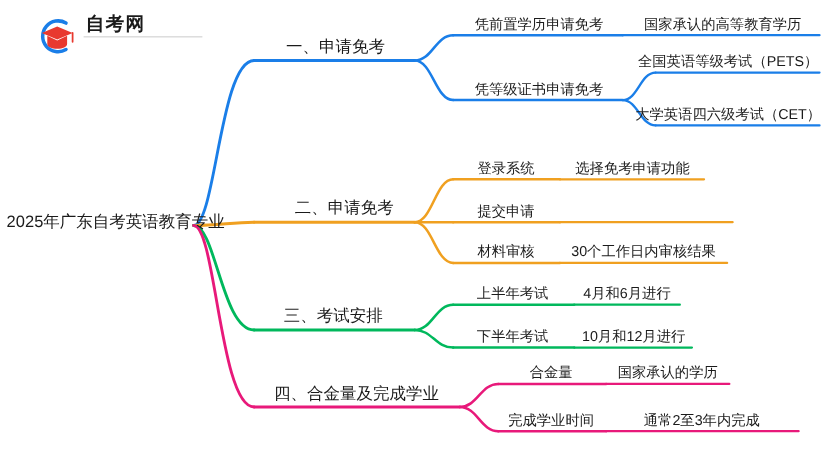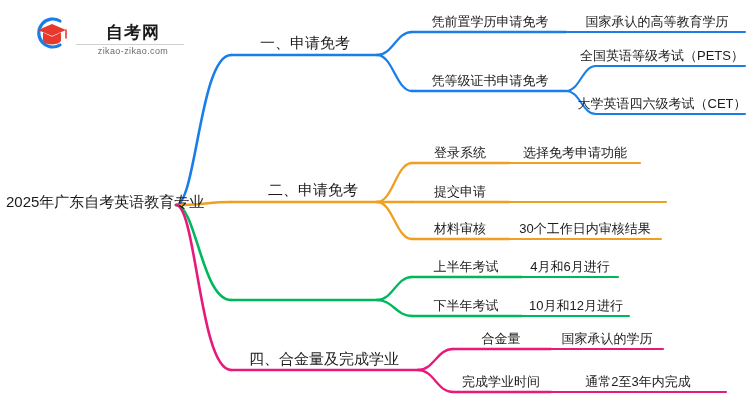--- a/index.html
+++ b/index.html
@@ -37,23 +37,22 @@
     height: 42px;
   }
   .logo-mark {
     position: absolute;
     left: 0; top: 2px;
     width: 40px; height: 38px;
   }
   .logo-text {
     position: absolute;
     left: 46px;
-    top: 11px;
+    top: 0px;
     width: 112px;
-    text-align: center;
   }
   .logo-cn {
     font-size: 17px;
     font-weight: bold;
     color: #1a1a1a;
     letter-spacing: 1px;
     line-height: 20px;
     padding-left: 2px;
   }
   .logo-rule {
@@ -108,21 +107,20 @@
       <svg width="40" height="38" viewBox="0 0 40 38">
         <path d="M30 7 A14 14 0 1 0 30 31" fill="none" stroke="#1a7ee8" stroke-width="3.2" stroke-linecap="round"></path>
         <path d="M22 10 L36 16 L22 22 L8 16 Z" fill="#e8392f"></path>
         <path d="M13 18.6 L13 26 C13 28.6 17 30.4 22 30.4 C27 30.4 31 28.6 31 26 L31 18.6 L22 22.8 Z" fill="#e8392f"></path>
         <path d="M36 16 L36 24" stroke="#e8392f" stroke-width="1.6" stroke-linecap="round" fill="none"></path>
       </svg>
     </div>
     <div class="logo-text">
       <div class="logo-cn">自考网</div>
       <div class="logo-rule"></div>
-      <div class="logo-en">zikao-zikao.com</div>
     </div>
   </div>
 
   <svg id="wires" viewBox="0 0 750 410">
 
     <g>
       <path d="M176 205 C196 205 200 55 231 55" fill="none" stroke="#1a7ee8" stroke-width="2.6" stroke-linecap="round"></path>
       <path d="M231 55 L377 55" fill="none" stroke="#1a7ee8" stroke-width="2.6" stroke-linecap="round"></path>
 
       <path d="M377 55 C393 55 396 32 412 32" fill="none" stroke="#1a7ee8" stroke-width="2.3" stroke-linecap="round"></path>
@@ -189,20 +187,21 @@
   <div class="node lvl1 cx" style="left:313px; top:197px;">二、申请免考</div>
 
   <div class="node lvl2 cx" style="left:460px; top:159px;">登录系统</div>
   <div class="node lvl3 cx" style="left:575px; top:159px;">选择免考申请功能</div>
 
   <div class="node lvl2 cx" style="left:460px; top:198px;">提交申请</div>
 
   <div class="node lvl2 cx" style="left:460px; top:235px;">材料审核</div>
   <div class="node lvl3 cx" style="left:585px; top:235px;">30个工作日内审核结果</div>
 
+  <div class="node lvl1 cx" style="left:303px; top:295px;">三、考试安排</div>
 
   <div class="node lvl2 cx" style="left:466px; top:273px;">上半年考试</div>
   <div class="node lvl3 cx" style="left:570px; top:273px;">4月和6月进行</div>
 
   <div class="node lvl2 cx" style="left:466px; top:312px;">下半年考试</div>
   <div class="node lvl3 cx" style="left:576px; top:312px;">10月和12月进行</div>
 
   <div class="node lvl1 cx" style="left:324px; top:366px;">四、合金量及完成学业</div>
 
   <div class="node lvl2 cx" style="left:501px; top:345px;">合金量</div>

